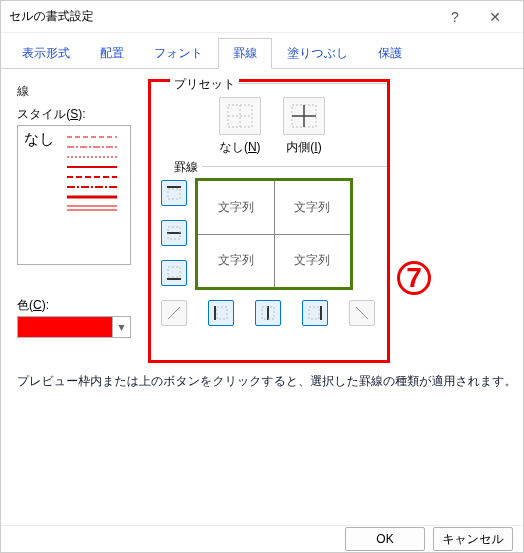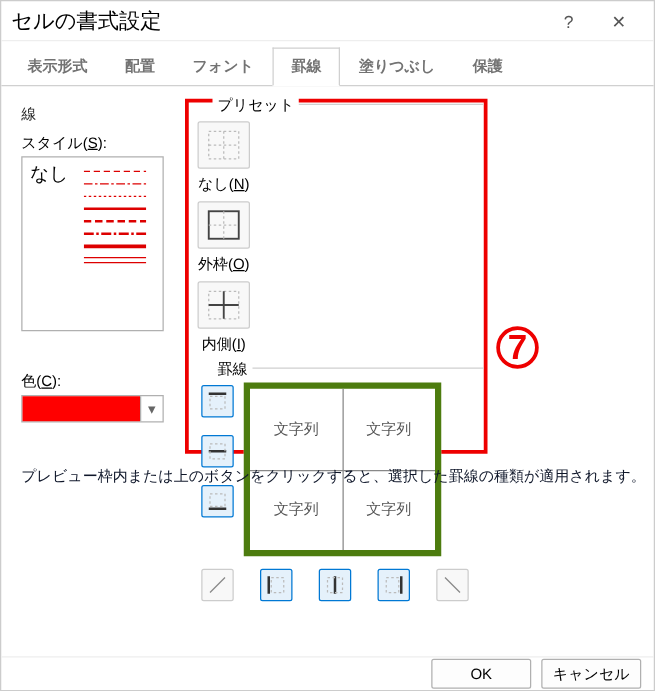--- a/index.html
+++ b/index.html
@@ -1,21 +1,21 @@
 <!DOCTYPE html>
 <html><head>
 <meta charset="utf-8">
 <style>
 * { box-sizing: border-box; margin: 0; padding: 0; font-family: "Yu Gothic UI", "Meiryo", sans-serif; font-size: 12px; }
 body { background: #fff; width: 524px; height: 553px; display: flex; flex-direction: column; border: 1px solid #ccc; }
 .titlebar { height: 32px; display: flex; align-items: center; padding: 0 8px; border-bottom: 1px solid #eee; }
-.titlebar .title { flex: 1; font-size: 17px; }
+.titlebar .title { flex: 1; font-size: 12px; }
 .titlebar .tbtn { width: 40px; height: 30px; display: flex; align-items: center; justify-content: center; color: #555; font-size: 14px; }
 .tabs { display: flex; border-bottom: 1px solid #d0d0d0; padding: 4px 6px 0 6px; gap: 0; }
-.tab { padding: 6px 14px 6px 14px; color: #737373; position: relative; top: 1px; border: 1px solid transparent; font-weight: bold; }
+.tab { padding: 6px 14px 6px 14px; color: #1d4ed8; position: relative; top: 1px; border: 1px solid transparent; }
 .tab.active { border: 1px solid #d0d0d0; border-bottom: 1px solid #fff; background: #fff; }
 
 .dlgbody { flex: 1; padding: 10px 12px; position: relative; }
 
 .leftcol { position: absolute; left: 16px; top: 14px; width: 130px; }
 .grouplabel { font-size: 12px; color: #222; margin-bottom: 6px; }
 .stylelabel { font-size: 12px; margin-bottom: 2px; }
 .underline { text-decoration: underline; }
 .stylelist { width: 114px; height: 140px; border: 1px solid #b0b0b0; padding: 4px 6px; background: #fff; }
 .stylelist .none { font-size: 15px; display: inline-block; width: 40px; vertical-align: top; }
@@ -26,33 +26,33 @@
 .colorsw { flex: 1; background: #ff0000; }
 .colordd { width: 18px; border-left: 1px solid #b0b0b0; display: flex; align-items: center; justify-content: center; color: #666; }
 
 .redbox { position: absolute; left: 147px; top: 10px; width: 242px; height: 284px; border: 3px solid #ee0000; }
 
 .rightarea { position: absolute; left: 156px; top: 14px; width: 230px; }
 .subgroup { position: relative; margin-bottom: 8px; }
 .subgroup .sglabel { position: absolute; top: -7px; left: 13px; background: #fff; padding: 0 4px; z-index: 2; }
 .subgroup .sgline { border-top: 1px solid #d0d0d0; position: absolute; top: 0; left: 46px; right: 0; }
 
-.presets { padding-top: 14px; display: flex; gap: 5px; justify-content: center; flex-direction: column; }
+.presets { padding-top: 14px; display: flex; gap: 20px; justify-content: center; }
 .preset { width: 44px; text-align: center; }
 .preset .pbtn { width: 42px; height: 38px; border: 1px solid #ccc; background: #f8f8f8; margin: 0 auto 4px auto; display: flex; align-items: center; justify-content: center; border-radius: 2px; }
 .preset .plbl { font-size: 11px; }
 
 .bordersection { margin-top: 10px; position: relative; }
 .bordersection .sgline { left: 30px; }
 .bordergrid { padding-top: 12px; display: flex; }
 .leftbtns { width: 34px; display: flex; flex-direction: column; gap: 14px; padding-top: 2px; align-items: center; }
 .ibbtn { width: 26px; height: 26px; border: 1px solid #0078d4; background: #e5f1fb; display: flex; align-items: center; justify-content: center; border-radius: 2px; }
 .ibbtn.plain { border: 1px solid #ccc; background: #f8f8f8; }
 
-.preview { border: 5px solid #4d7c0f; background: #fff; width: 158px; height: 139px; position: relative; margin-left: 4px; }
+.preview { border: 3px solid #4d7c0f; background: #fff; width: 158px; height: 112px; position: relative; margin-left: 4px; }
 .preview::before, .preview::after { content: ""; position: absolute; background: #888; }
 .preview::before { left: 50%; top: 0; bottom: 0; width: 1px; }
 .preview::after { top: 50%; left: 0; right: 0; height: 1px; }
 .pcell { position: absolute; width: 50%; height: 50%; display: flex; align-items: center; justify-content: center; font-size: 12px; color: #555; }
 .pcell.c1 { left:0; top:0; } .pcell.c2 { right:0; top:0; } .pcell.c3 { left:0; bottom:0; } .pcell.c4 { right:0; bottom:0; }
 
 .bottombtns { display: flex; gap: 20px; margin-top: 10px; margin-left: 0px; justify-content: flex-start; width: 218px; }
 .bottombtns .spread { display: flex; width: 100%; justify-content: space-between; padding-left: 4px; }
 
 .circled7 { position: absolute; left: 396px; top: 192px; color: #ee0000; font-size: 28px; font-weight: bold; border: 3px solid #ee0000; border-radius: 50%; width: 34px; height: 34px; display: flex; align-items: center; justify-content: center; }
@@ -139,30 +139,20 @@
                 <rect x="2" y="2" width="24" height="22" fill="none" stroke="#bbb" stroke-dasharray="2,2"></rect>
                 <line x1="2" y1="13" x2="26" y2="13" stroke="#bbb" stroke-dasharray="2,2"></line>
                 <line x1="14" y1="2" x2="14" y2="24" stroke="#bbb" stroke-dasharray="2,2"></line>
               </svg>
           </div>
           <div class="plbl"><span>なし(</span><span class="underline">N</span><span>)</span></div>
         </div>
         <div class="preset">
           <div class="pbtn">
             <svg width="28" height="26">
-                <rect x="2" y="2" width="24" height="22" fill="none" stroke="#444" stroke-width="1.5"></rect>
-                <line x1="2" y1="13" x2="26" y2="13" stroke="#bbb" stroke-dasharray="2,2"></line>
-                <line x1="14" y1="2" x2="14" y2="24" stroke="#bbb" stroke-dasharray="2,2"></line>
-              </svg>
-          </div>
-          <div class="plbl"><span>外枠(</span><span class="underline">O</span><span>)</span></div>
-        </div>
-        <div class="preset">
-          <div class="pbtn">
-            <svg width="28" height="26">
                 <rect x="2" y="2" width="24" height="22" fill="none" stroke="#bbb" stroke-dasharray="2,2"></rect>
                 <line x1="2" y1="13" x2="26" y2="13" stroke="#444" stroke-width="1.5"></line>
                 <line x1="14" y1="2" x2="14" y2="24" stroke="#444" stroke-width="1.5"></line>
               </svg>
           </div>
           <div class="plbl"><span>内側(</span><span class="underline">I</span><span>)</span></div>
         </div>
       </div>
     </div>
 

